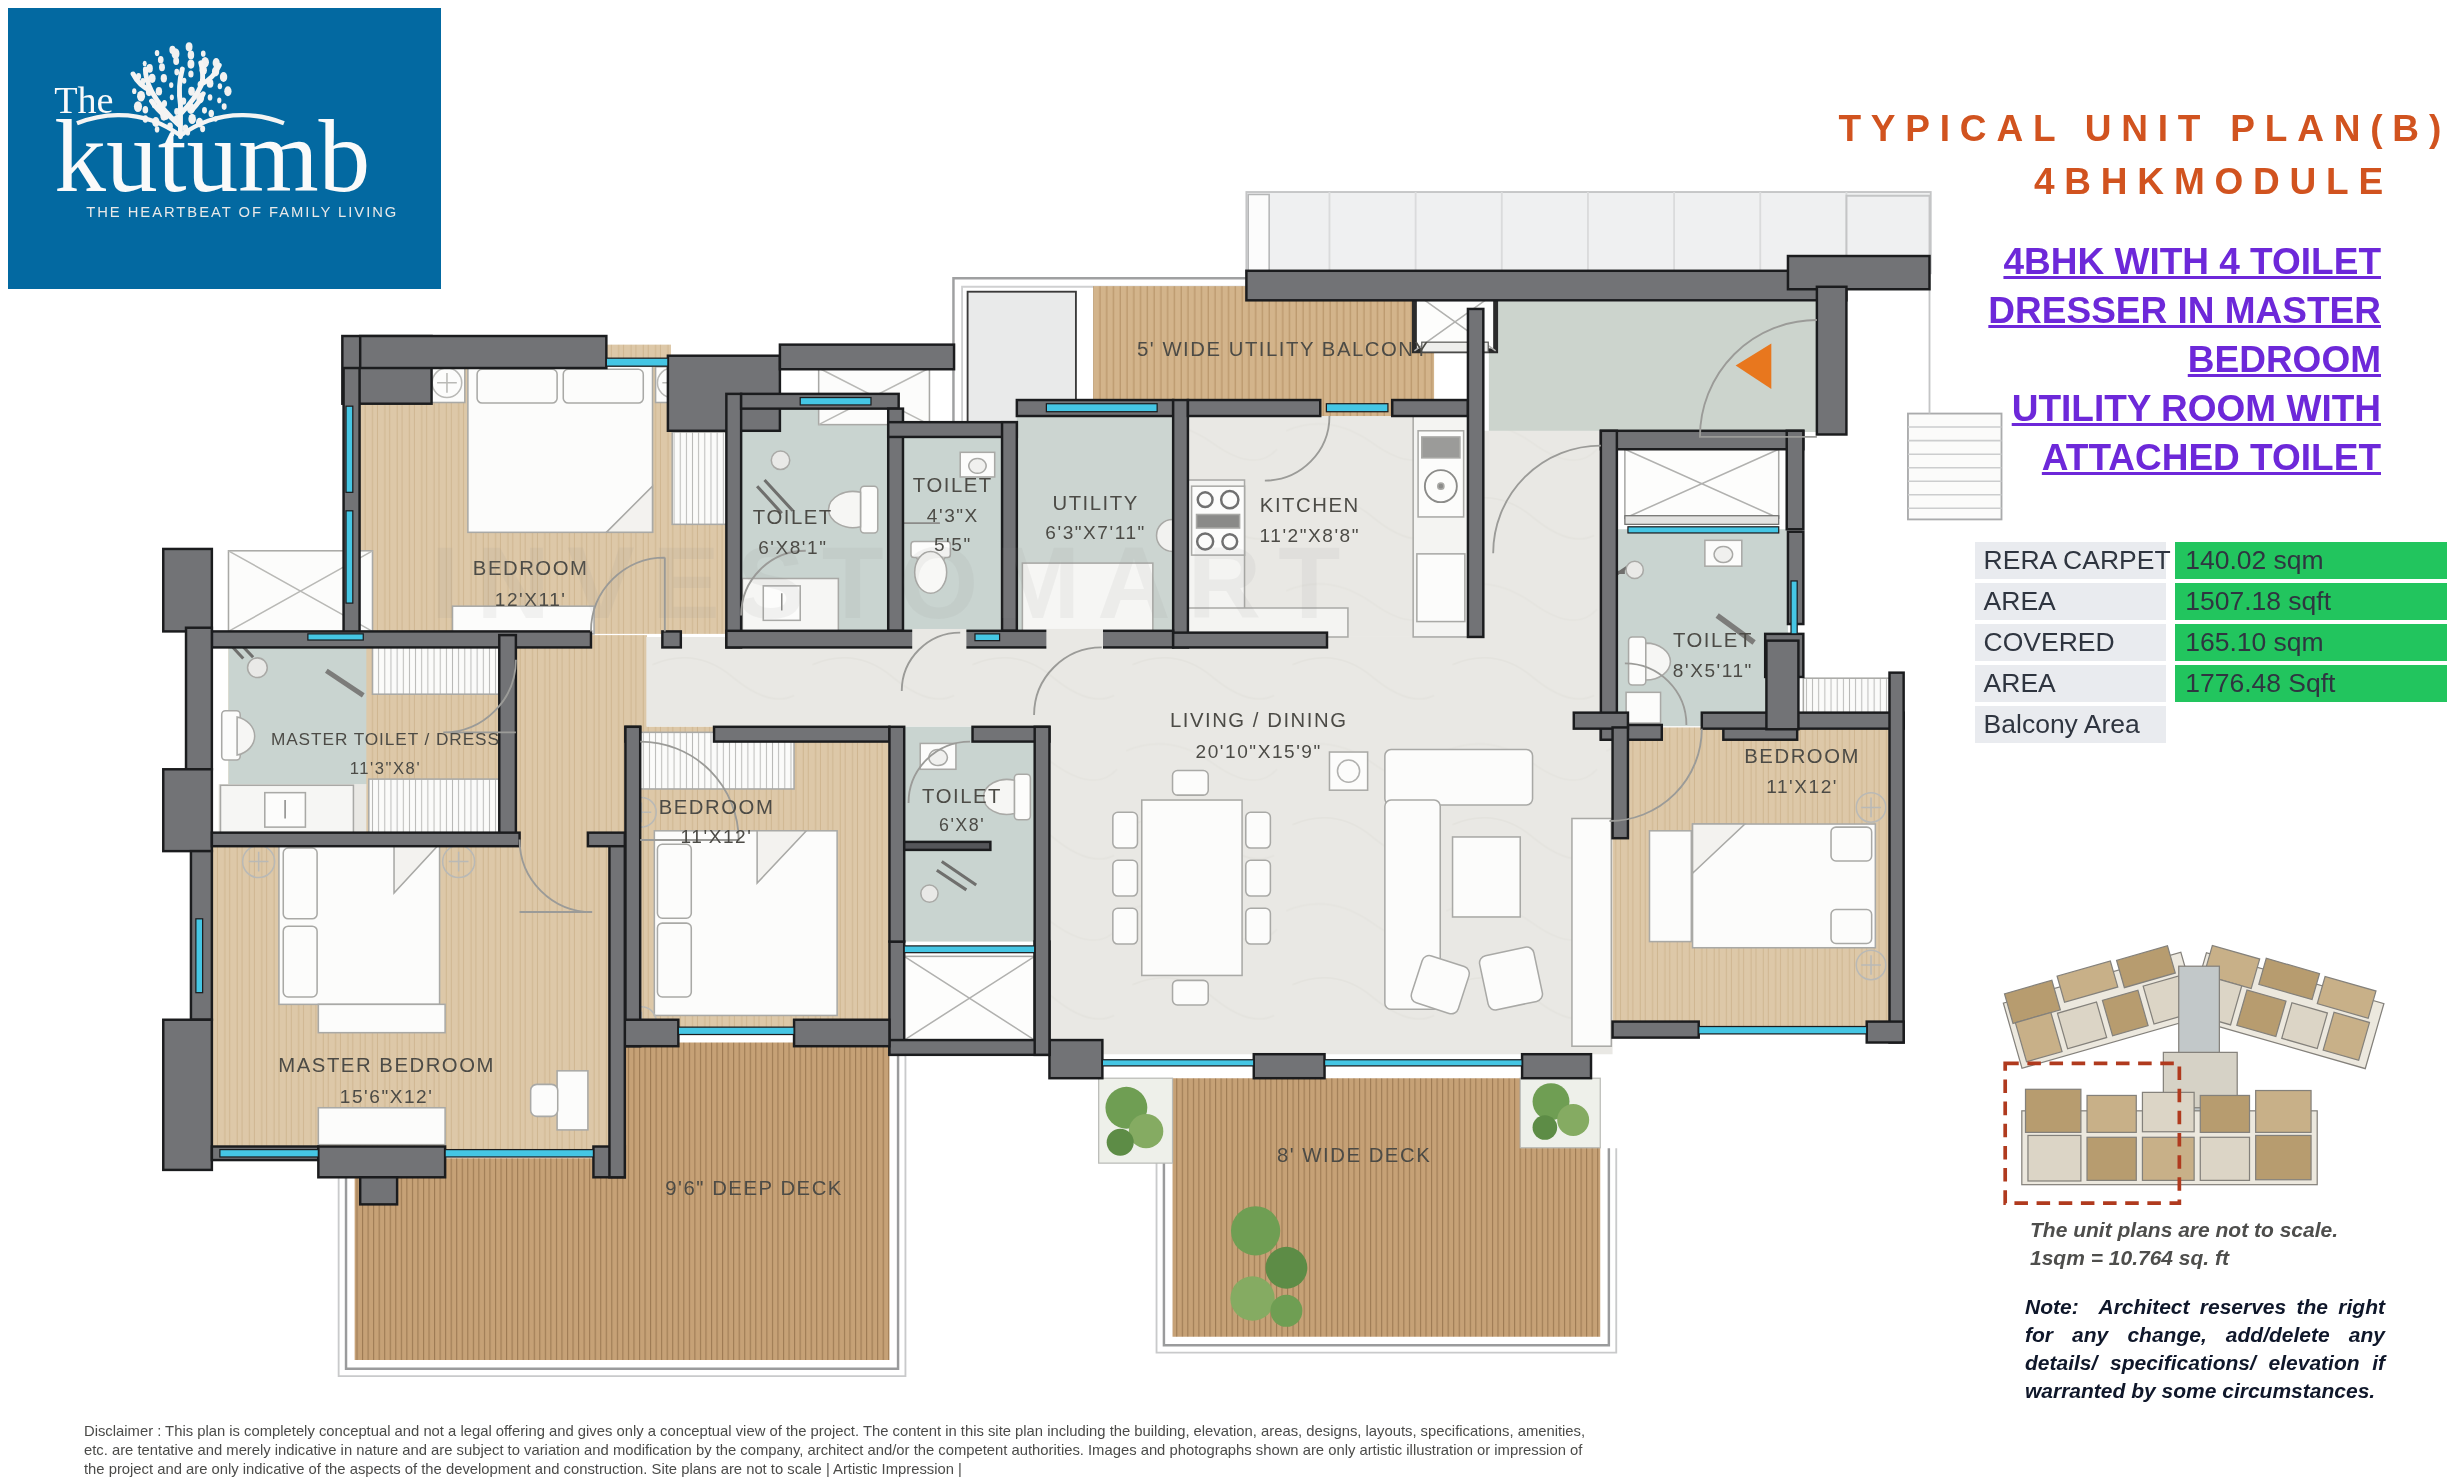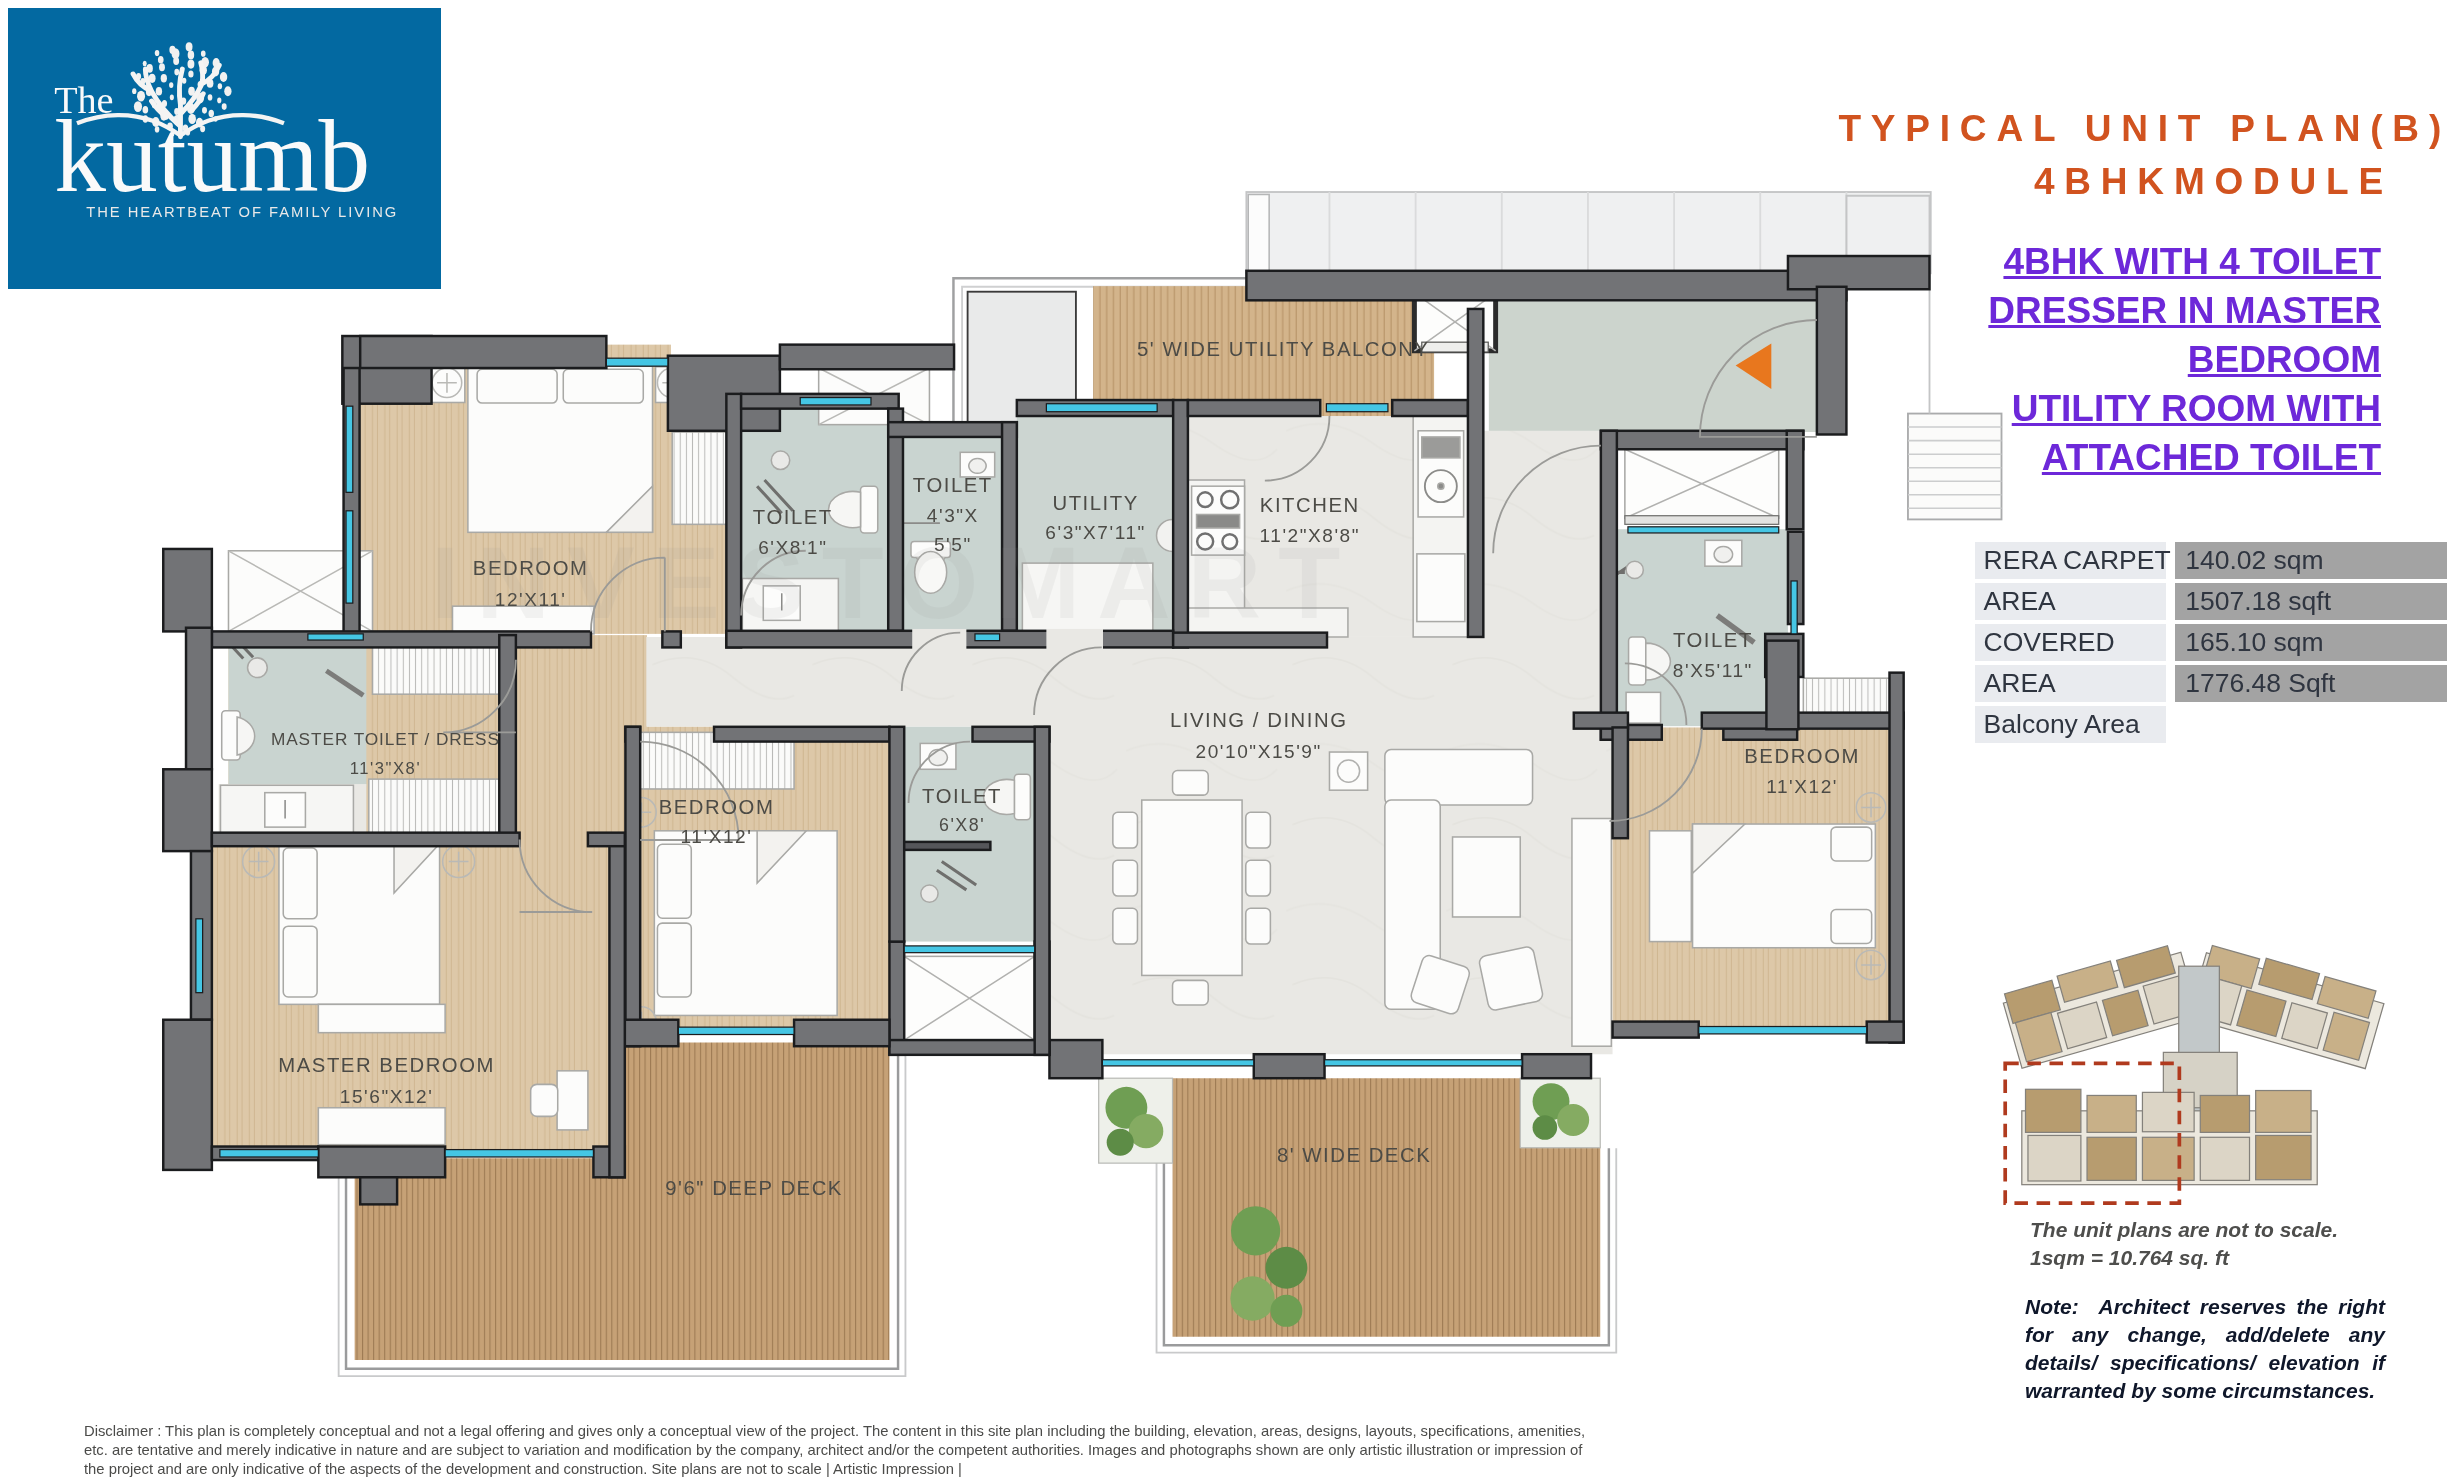--- a/index.html
+++ b/index.html
@@ -3,21 +3,21 @@
 <meta charset="utf-8">
 <style>
 html,body{margin:0;padding:0;width:2462px;height:1477px;background:#ffffff;font-family:"Liberation Sans",sans-serif;position:relative;overflow:hidden}
 .abs{position:absolute}
 #logo{left:8px;top:8px;width:433px;height:281px;background:#0369a1;}
 .ttl{color:#d1531f;font-weight:bold;letter-spacing:9.8px;font-size:37px;text-align:right;white-space:nowrap;}
 .hdl{color:#6d28d9;font-weight:bold;font-size:37px;text-align:right;line-height:49px;text-decoration:underline;}
 .tbl{font-size:26.5px;color:#2f3540;}
 .tbl .row{display:flex;margin-bottom:3.7px;}
 .tbl .c1{width:182px;background:#e9ebef;padding:3.1px 0 3.1px 8.6px;margin-right:9.8px;white-space:nowrap;}
-.tbl .c2{width:262px;background:#a3a3a3;padding:3.1px 0 3.1px 9.8px;white-space:nowrap;}
+.tbl .c2{width:262px;background:#22c55e;padding:3.1px 0 3.1px 9.8px;white-space:nowrap;}
 .note1{font-size:21px;color:#4e4e4c;font-style:italic;font-weight:bold;line-height:28px;}
 .note2{font-size:21px;color:#0f172a;font-style:italic;font-weight:bold;line-height:28px;text-align:justify;}
 .disc{font-size:14.8px;color:#4b4b49;line-height:19px;margin-top:38px;}
 </style>
 </head>
 <body>
 
 <div class="abs" id="logo">
 <svg width="433" height="281" viewBox="13 13 703 456" xmlns="http://www.w3.org/2000/svg">
 

